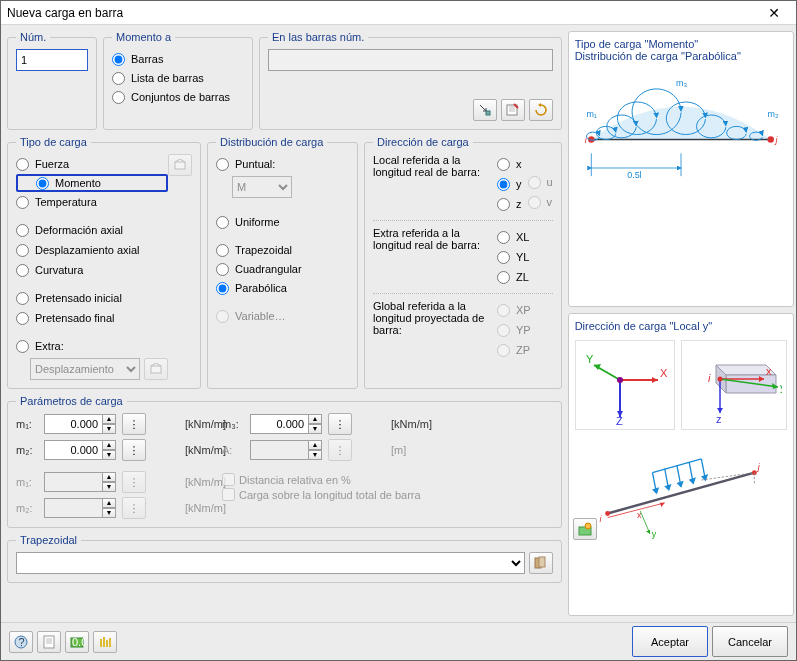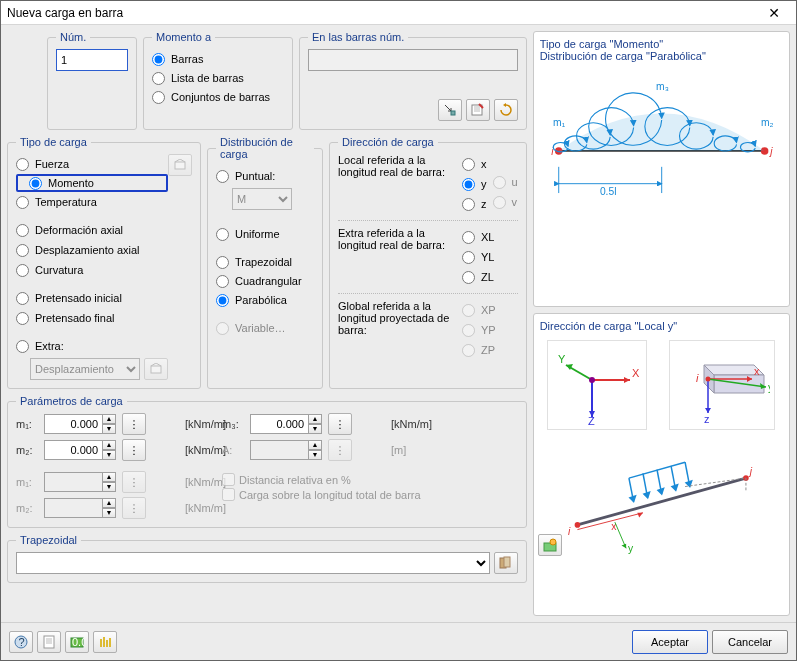--- a/index.html
+++ b/index.html
@@ -6,35 +6,35 @@
   body { margin: 0; background: #fff; color: #000; }
   .window { width: 797px; height: 661px; border: 1px solid #646464; background: #ececec; display: flex; flex-direction: column; }
   .titlebar { height: 24px; background: #fff; display: flex; align-items: center; padding: 0 6px; border-bottom: 1px solid #d6d6d6; }
   .titlebar .title { flex: 1; font-size: 12px; }
   .titlebar .close { width: 32px; text-align: center; font-size: 14px; cursor: default; }
   .body { flex: 1; padding: 6px; display: flex; gap: 6px; }
   .left { flex: 1; display: flex; flex-direction: column; gap: 6px; }
   .right { width: 280px; display: flex; flex-direction: column; gap: 6px; }
   fieldset { border: 1px solid #c8c8c8; border-radius: 3px; margin: 0; padding: 6px 8px 8px 8px; background: #ececec; }
   legend { color: #1a3e8c; padding: 0 4px; font-size: 11px; }
-  .row1 { display: flex; gap: 6px; margin-left: 40px; }
+  .row1 { display: flex; gap: 6px; }
   .row1 fieldset { min-height: 95px; }
   .num-fs { width: 90px; }
   .ref-fs { width: 150px; }
   .bars-fs { flex: 1; }
   input[type=text].num { width: 72px; height: 22px; border: 1px solid #2b5dcf; padding: 0 4px; background: #fff; }
   input[type=text].bars { width: 100%; height: 22px; border: 1px solid #a0a0a0; background: #f0f0f0; color: #666; padding: 0 4px; }
   .radio-row { display: flex; align-items: center; gap: 4px; margin: 1px 0; height: 18px; }
   .radio-row input { margin: 0 2px 0 0; }
   .radio-row.disabled { color: #888; }
   .iconbtn { width: 24px; height: 22px; border: 1px solid #b0b0b0; background: linear-gradient(#fdfdfd,#e6e6e6); border-radius: 2px; display: inline-flex; align-items: center; justify-content: center; cursor: default; }
   .iconbtn.disabled { opacity: .45; }
   .row2 { display: flex; gap: 6px; flex: 0 0 auto; }
   .tipo-fs { width: 190px; }
-  .dist-fs { width: 116px; }
+  .dist-fs { width: 151px; }
   .dir-fs { flex: 1; }
   select { height: 22px; border: 1px solid #a0a0a0; background: #eee; color: #666; }
   .highlight { border: 2px solid #1a3ec8; border-radius: 2px; display: inline-flex; align-items: center; padding: 1px 14px 1px 2px; height:18px; }
   .dircol { display: flex; gap: 6px; }
   .dircol .lbl { width: 118px; font-size: 11px; line-height: 12px; }
   .dircol .opts { display: flex; flex-direction: column; gap: 0; }
   .param-fs { }
   .p-grid { display: grid; grid-template-columns: 28px 78px 20px 50px 30px 28px 78px 20px 50px; row-gap: 4px; align-items: center; }
   .p-grid .lab { color: #333; }
   .p-grid .lab.dim { color: #999; }
@@ -44,21 +44,21 @@
   .spin .btns { display: flex; flex-direction: column; }
   .spin .btns span { width: 14px; height: 10px; border: 1px solid #a0a0a0; background: linear-gradient(#fdfdfd,#e6e6e6); font-size: 7px; line-height: 8px; text-align: center; }
   .chkrow { display: flex; align-items: center; gap: 4px; color: #999; margin-top: 2px;}
   .chkrow input { margin: 0; }
   .comment-row { display: flex; gap: 4px; align-items: center; }
   .comment-row select { flex: 1; background: #fff; color:#000; }
   .preview { flex: 1; border: 1px solid #c8c8c8; border-radius: 3px; background: #fff; padding: 6px; overflow:hidden; }
   .preview .cap { color: #1a3e8c; font-size: 11px; }
   .footer { height: 38px; border-top: 1px solid #d0d0d0; display: flex; align-items: center; padding: 0 8px; gap: 4px; background:#ececec;}
   .footer .spacer { flex: 1; }
-  .btn { height: 24px; min-width: 76px; border: 1px solid #8a8a8a; background: linear-gradient(#fdfdfd,#e6e6e6); border-radius: 2px; cursor: default; padding:0 10px;}
+  .btn { height: 31px; min-width: 76px; border: 1px solid #8a8a8a; background: linear-gradient(#fdfdfd,#e6e6e6); border-radius: 2px; cursor: default; padding:0 10px;}
   .btn.primary { border: 1px solid #2b5dcf; }
   .small-icons { display:flex; gap:4px; }
   .barsbtns { display:flex; gap:4px; justify-content:flex-end; margin-top:28px;}
   .tipo-flex{display:flex;justify-content:space-between;align-items:flex-start;}
   .tipo-list{display:flex;flex-direction:column;}
   .sep{height:8px;}
   .dir-sep{border-top:1px dotted #bbb;margin:6px 0;}
   .unit{color:#333;padding-left:43px;}
   .unit.dim{color:#999;}
   svg { display:block; }
@@ -132,21 +132,21 @@
       <div class="row2">
         <fieldset class="tipo-fs">
           <legend>Tipo de carga</legend>
           <div class="tipo-flex">
             <div class="tipo-list">
               <label class="radio-row">
                   <input type="radio" style="">
                   <span>Fuerza</span>
                 </label>
               <span class="highlight">
-                <label class="radio-row" style="margin:9px">
+                <label class="radio-row" style="margin:16px">
                     <input type="radio" checked="" style="">
                     <span>Momento</span>
                   </label>
               </span>
               <label class="radio-row">
                   <input type="radio" style="">
                   <span>Temperatura</span>
                 </label>
               <div class="sep"></div>
               <label class="radio-row">

